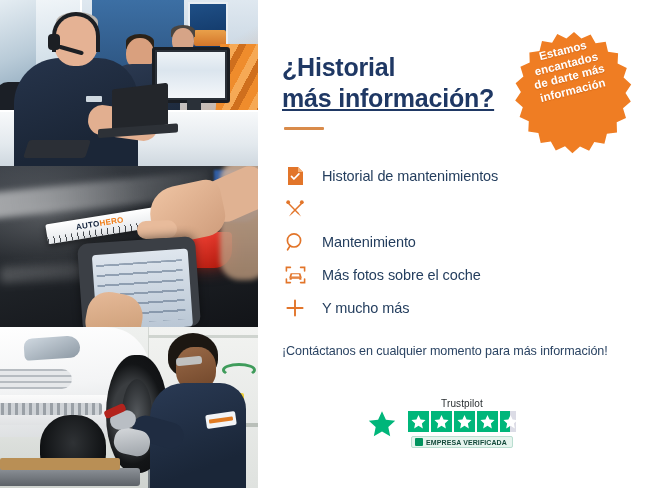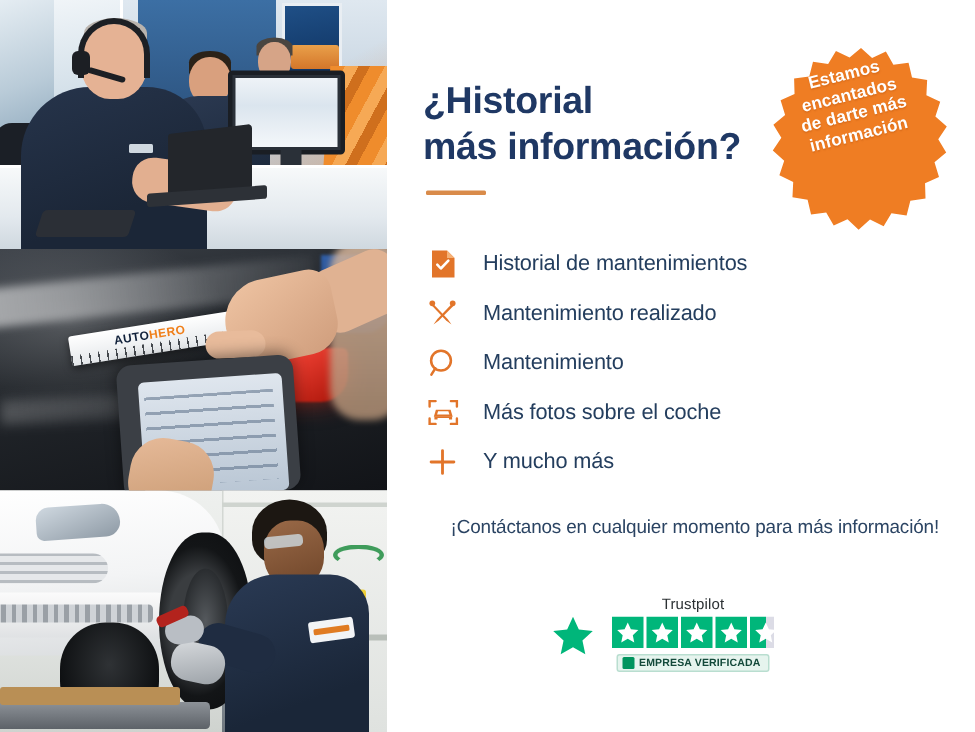--- a/index.html
+++ b/index.html
@@ -384,21 +384,21 @@
   }
 
   .headline {
     color: #1f3864;
     font-size: 25px;
     font-weight: bold;
     line-height: 1.22;
     letter-spacing: -0.2px;
     max-width: 240px;
   }
-  .headline .l2 { display:block; }
+  .headline .l2 { display:block;text-decoration:underline; }
 
   .rule {
     width: 40px;
     height: 3px;
     background: #d98b4a;
     margin: 14px 0 0 2px;
     border-radius: 1px;
   }
 
   
@@ -459,21 +459,21 @@
   }
 
   
   .cta {
     margin-top: 17px;
     color: #2b4463;
     font-size: 12.6px;
     line-height: 1.62;
     letter-spacing: -0.1px;
   }
-  .cta span { display: block; white-space: nowrap; text-align: right; }
+  .cta span { display: block; white-space: nowrap; }
 
   
   .trust {
     position: absolute;
     left: 110px;
     bottom: 40px;
     display: flex;
     align-items: center;
     gap: 12px;
   }
@@ -656,21 +656,20 @@
 
       <li class="feature">
         <span class="ficon">
           <svg width="20" height="20" viewBox="0 0 20 20" aria-hidden="true">
             <path d="M2.6 2.4l10.8 11.2 2.6 3.8-3.6-2.8L1.6 3.4z" fill="#e2752a"></path>
             <path d="M17.4 2.4l-10.8 11.2-2.6 3.8 3.6-2.8 10.8-10.8z" fill="#e2752a"></path>
             <circle cx="3.2" cy="3.2" r="1.9" fill="#e2752a"></circle>
             <circle cx="16.8" cy="3.2" r="1.9" fill="#e2752a"></circle>
           </svg>
         </span>
-        <span class="flabel">Mantenimiento realizado</span>
       </li>
 
       <li class="feature">
         <span class="ficon">
           <svg width="20" height="20" viewBox="0 0 20 20" aria-hidden="true">
             <circle cx="9" cy="8.4" r="6.6" fill="none" stroke="#e2752a" stroke-width="1.7"></circle>
             <path d="M5.2 13.6l-2.6 4.2" fill="none" stroke="#e2752a" stroke-width="1.7" stroke-linecap="round"></path>
           </svg>
         </span>
         <span class="flabel">Mantenimiento</span>

